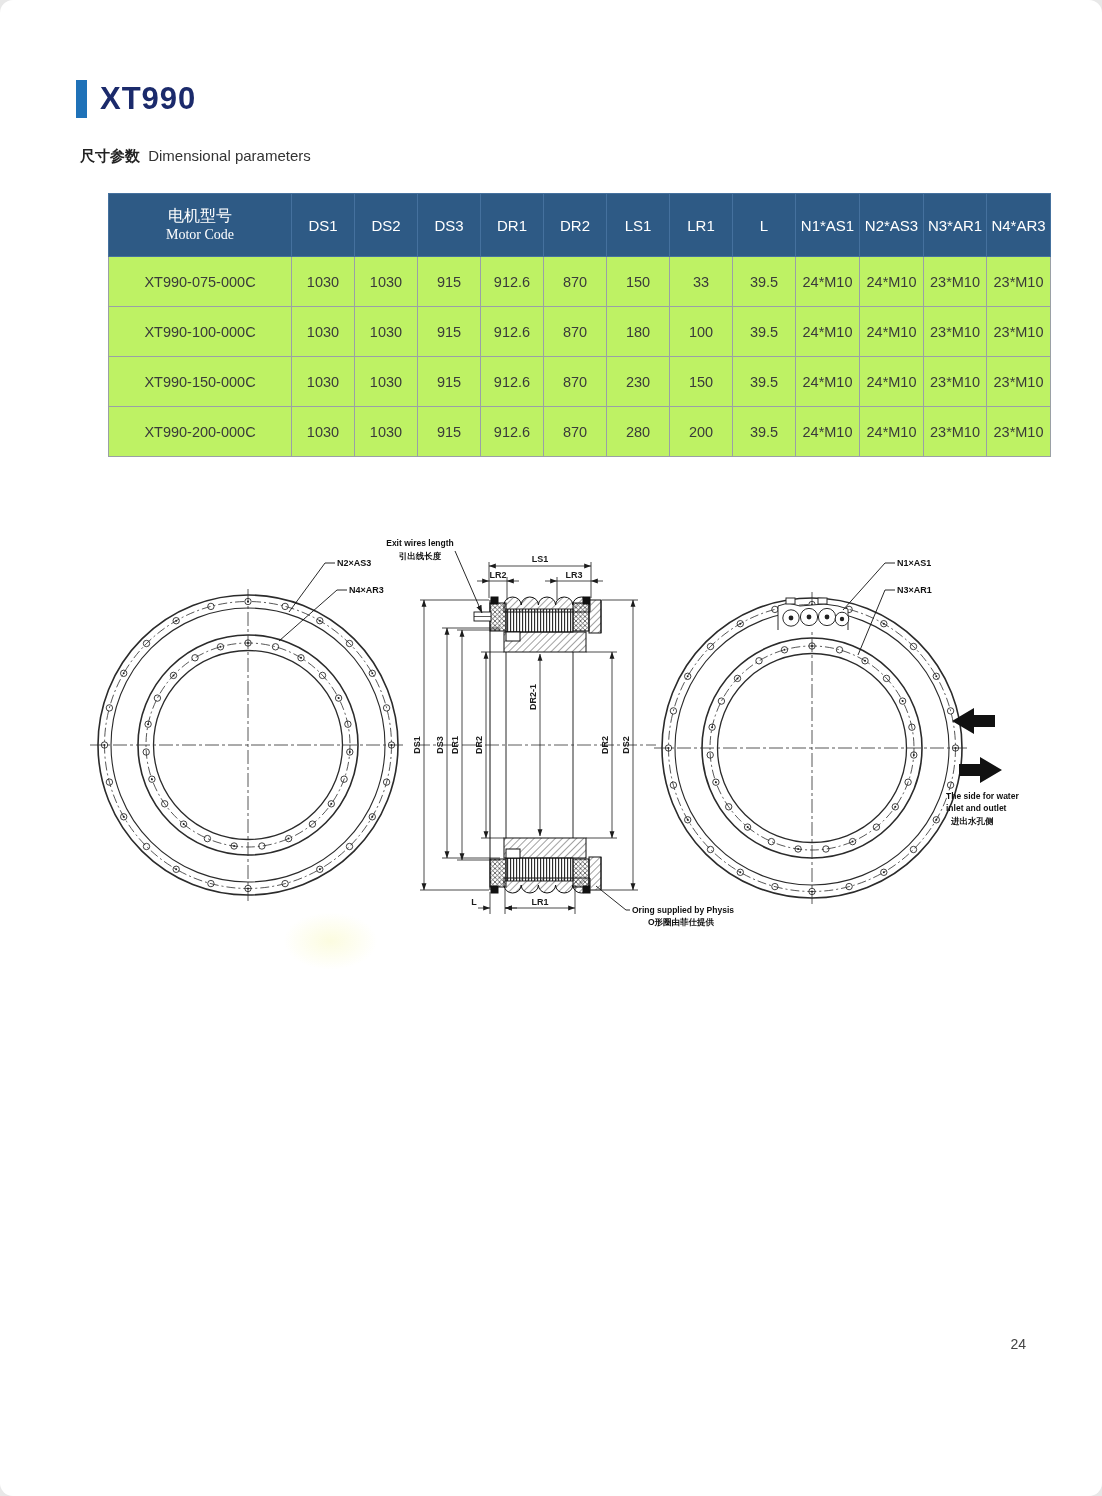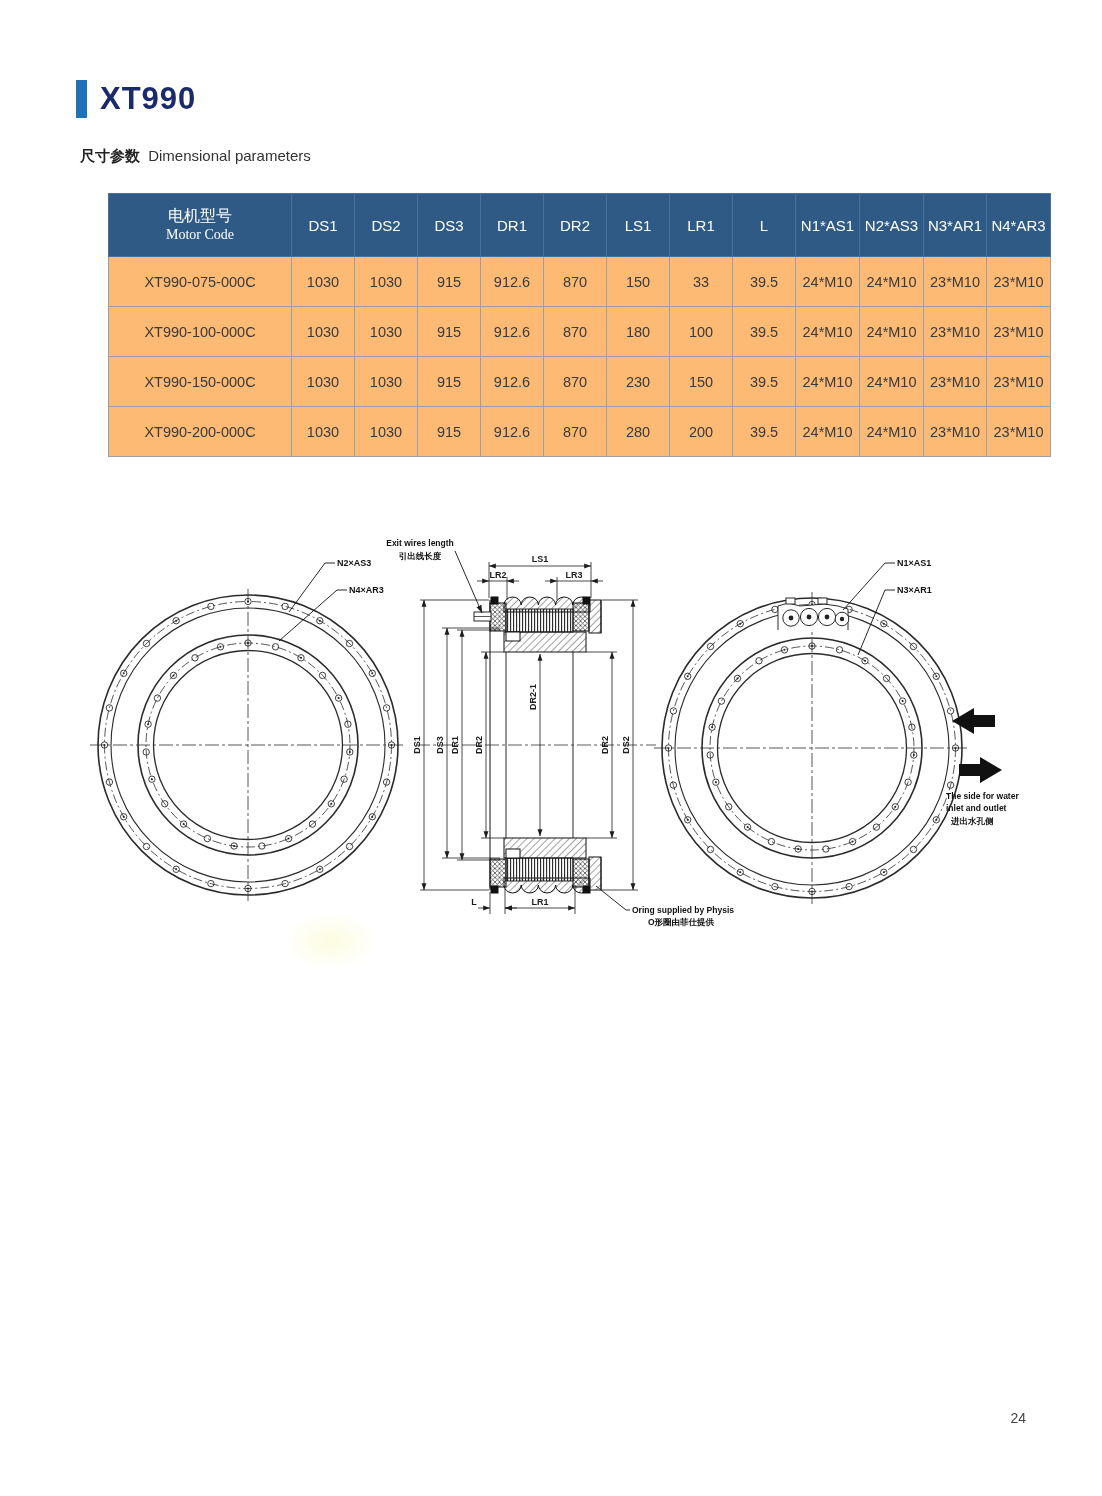--- a/index.html
+++ b/index.html
@@ -1,19 +1,19 @@
 <!DOCTYPE html>
 <html><head>
 <meta charset="utf-8">
 <style>
   html,body{margin:0;padding:0;background:#e8e8e8;}
   .page{
     position:relative;width:1102px;height:1496px;background:#ffffff;
     margin:0 auto;overflow:hidden;
-    font-family:"Liberation Sans", sans-serif;color:#333;
+    font-family:"Liberation Sans", sans-serif;color:#333;border-radius:13px;
   }
   
   .title-row{position:absolute;left:76px;top:80px;display:flex;align-items:center;}
   .accent-bar{width:11px;height:38px;background:#1f72b8;margin-right:13px;}
   .page-title{font-size:31px;font-weight:bold;color:#1b2a6b;letter-spacing:1px;margin:0;line-height:38px;}
   .section-heading{position:absolute;left:80px;top:147px;font-size:15px;color:#222;}
   .section-heading .zh{font-weight:bold;}
   .section-heading .en{font-weight:normal;color:#333;margin-left:4px;}
   
   table.params{
@@ -21,29 +21,29 @@
     border-collapse:collapse;table-layout:fixed;
     font-size:14.5px;color:#3a3a3a;margin-left:28px;
   }
   table.params th,table.params td{border:1px solid #9aa0a6;text-align:center;vertical-align:middle;padding:0;}
   table.params thead th{
     background:#2e5a85;color:#ffffff;border:1px solid #45719e;
     font-weight:normal;font-size:15px;height:62px;
   }
   table.params thead th .zh{font-size:16px;line-height:20px;}
   table.params thead th .en{font-size:14px;line-height:18px;font-family:Liberation Serif, serif;}
-  table.params tbody td{height:49px;background:#fdba74;}
+  table.params tbody td{height:49px;background:#bef264;}
   
   .drawing{position:absolute;left:0;top:520px;}
   .watermark{
     position:absolute;left:283px;top:912px;width:95px;height:58px;
     background:radial-gradient(ellipse at center,#fbfbd8 0%,rgba(255,255,240,0) 70%);
     opacity:.8;pointer-events:none;
   }
-  .page-number{position:absolute;right:76px;top:1410px;font-size:14px;color:#444;}
+  .page-number{position:absolute;right:76px;top:1336px;font-size:14px;color:#444;}
   svg text{font-family:"Liberation Sans", sans-serif;}
   .dimlbl{font-size:9px;font-weight:bold;fill:#1c1c1c;}
   .leadlbl{font-size:9px;font-weight:bold;fill:#111;}
   .notelbl{font-size:8.5px;font-weight:bold;fill:#111;}
 </style>
 </head>
 <body>
 
 <div class="page">
 

